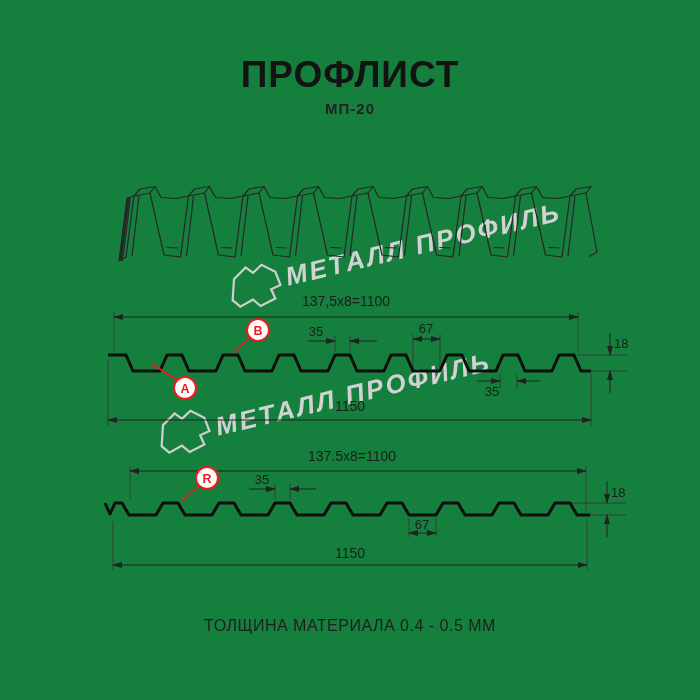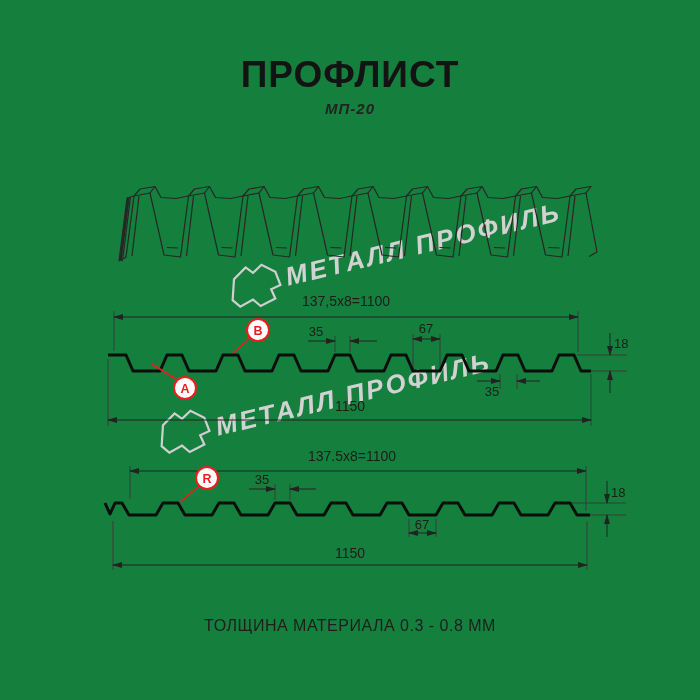--- a/index.html
+++ b/index.html
@@ -1,21 +1,21 @@
 <!DOCTYPE html>
 <html><head>
 <meta charset="utf-8">
 <style>
   html,body{margin:0;padding:0;background:#fff;}
   .canvas{position:relative;width:700px;height:700px;background:#15803d;overflow:hidden;
           font-family:"Liberation Sans",sans-serif;color:#151515;}
   .title{position:absolute;left:0;top:54px;width:700px;text-align:center;
          font-size:37px;font-weight:bold;letter-spacing:1px;color:#131313;z-index:3;}
   .subtitle{position:absolute;left:0;top:100px;width:700px;text-align:center;
-         font-size:15px;font-weight:bold;letter-spacing:1px;color:#222;z-index:3;font-style:italic;}
+         font-size:15px;font-weight:bold;letter-spacing:1px;color:#222;z-index:3;}
   .footer{position:absolute;left:0;top:617px;width:700px;text-align:center;
          font-size:16px;letter-spacing:.5px;color:#1e1e1e;z-index:3;}
   .wm-text{position:absolute;white-space:nowrap;font-weight:bold;font-style:italic;
          font-size:26px;letter-spacing:2.5px;color:#d2d2d2;
          transform:rotate(-13.5deg);transform-origin:0 50%;z-index:1;}
   .wm-logo{position:absolute;z-index:1;transform:rotate(-13deg);}
   svg.main{position:absolute;left:0;top:0;z-index:2;}
   svg text{font-family:"Liberation Sans",sans-serif;fill:#1c1c1c;}
   .dimtxt{font-size:14px;}
   .dimtxt-s{font-size:13px;}
@@ -156,14 +156,14 @@
       <text class="dimtxt" x="350" y="558" text-anchor="middle">1150</text>
 
       <g>
         <line x1="199" y1="486" x2="180" y2="502" stroke="#ee1c1c" stroke-width="1.6"></line>
         <circle cx="207" cy="478" r="11" fill="#fff" stroke="#ee1c1c" stroke-width="2"></circle>
         <text class="redletter" x="207" y="482.5" text-anchor="middle">R</text>
       </g>
     </g>
   </svg>
 
-  <div class="footer">ТОЛЩИНА МАТЕРИАЛА 0.3 - 0.8 ММ</div>
+  <div class="footer">ТОЛЩИНА МАТЕРИАЛА 0.4 - 0.5 ММ</div>
 </div>
 
 </body></html>

